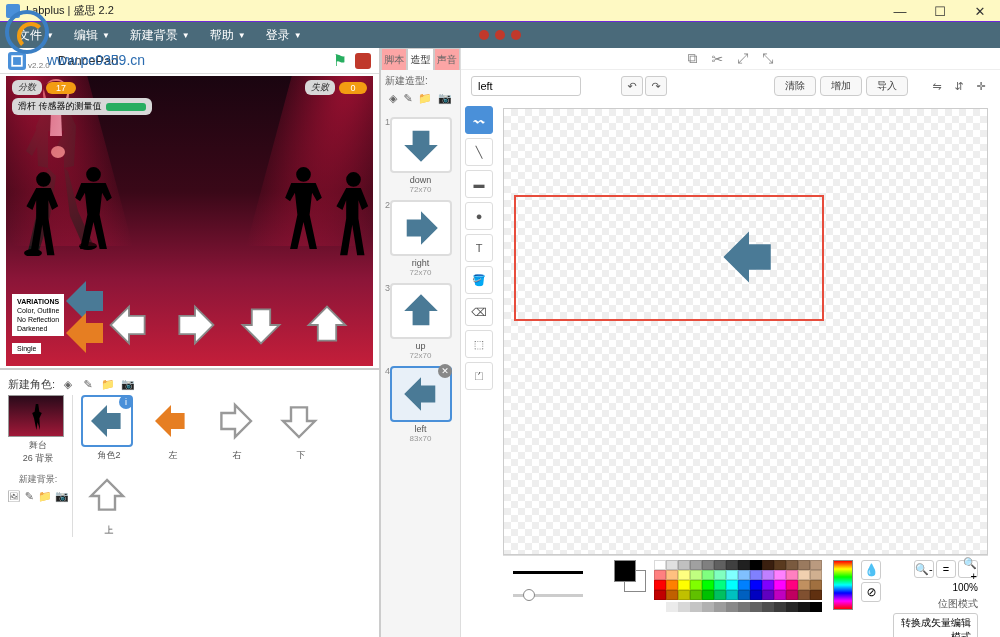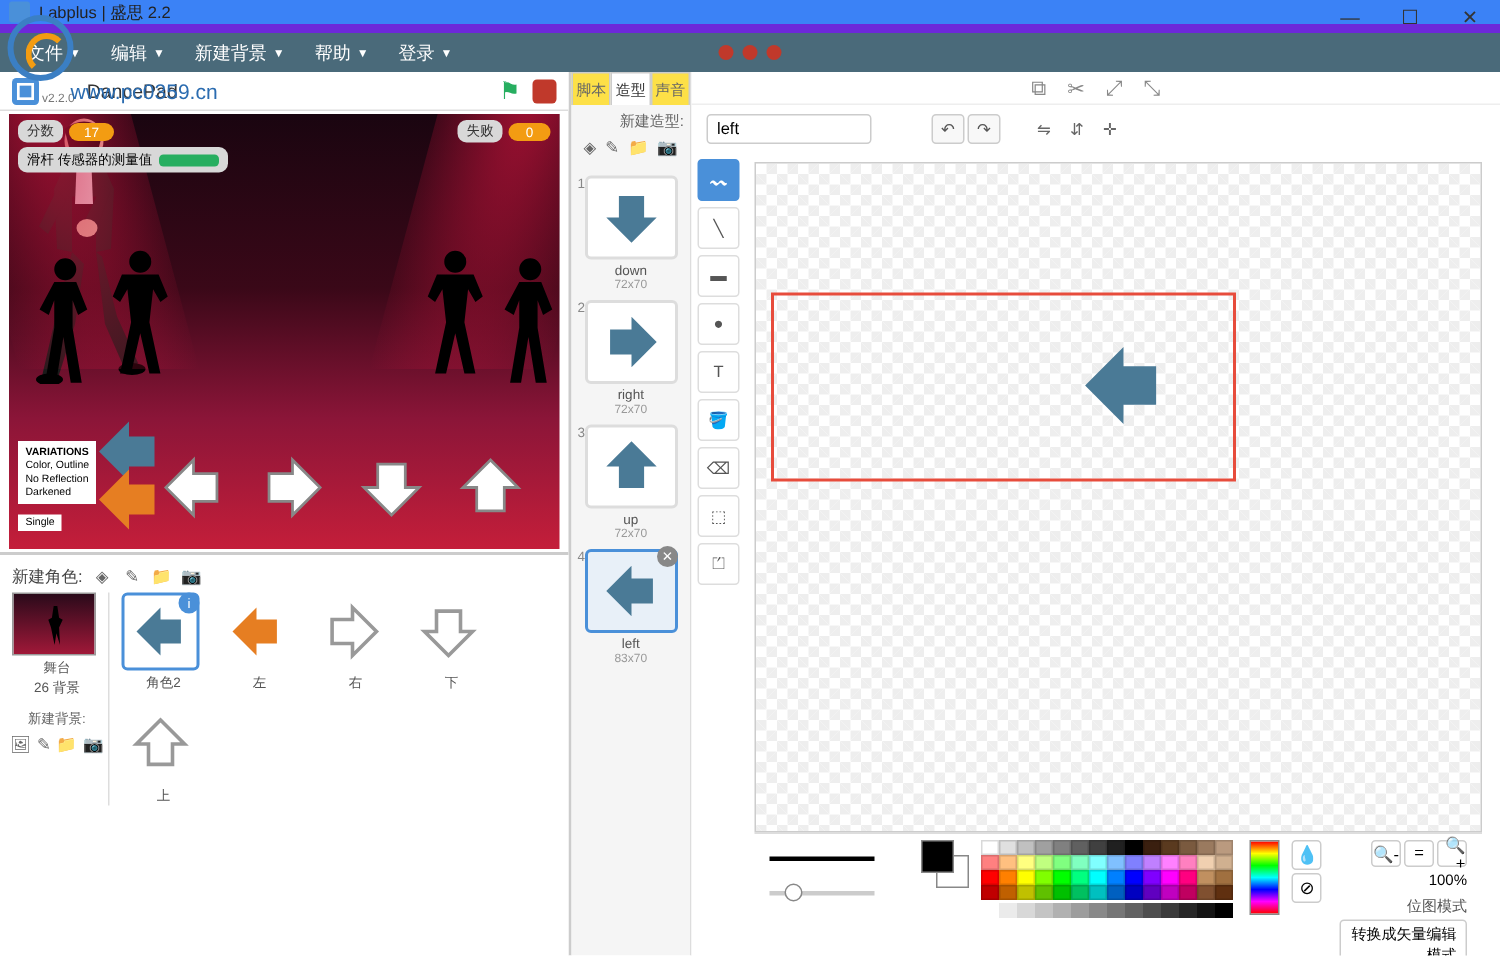--- a/index.html
+++ b/index.html
@@ -1,18 +1,18 @@
 <!DOCTYPE html>
 <html><head>
 <meta charset="utf-8">
 <style>
 * { margin: 0; padding: 0; box-sizing: border-box; font-family: Arial, sans-serif; }
 body { width: 1000px; height: 637px; background: #fff; overflow: hidden; font-size: 11px; }
 
-.titlebar { height: 22px; background: #3b82f6; display: flex; align-items: center; padding: 0 6px; border-bottom: 6px solid #6d28d9; position: relative; }
+.titlebar { height: 22px; background: #fef9c3; display: flex; align-items: center; padding: 0 6px; border-bottom: 1px solid #6d28d9; position: relative; }
 .titlebar .app-icon { width: 14px; height: 14px; background: #4a90d9; border-radius: 2px; margin-right: 6px; }
 .titlebar .title { font-size: 11px; color: #222; }
 .titlebar .win-controls { position: absolute; right: 0; top: 0; display: flex; }
 .titlebar .win-controls span { width: 40px; height: 22px; display: flex; align-items: center; justify-content: center; font-size: 13px; color: #333; }
 
 .watermark { position: absolute; top: 10px; left: 5px; z-index: 100; pointer-events: none; }
 .watermark .wm-logo { display: inline-flex; align-items: center; }
 .watermark .wm-circle { width: 44px; height: 44px; border: 4px solid #3b7fc4; border-radius: 50%; position: relative; }
 .watermark .wm-circle::before { content:''; position:absolute; width: 20px; height: 20px; border: 4px solid #f39c12; border-radius: 50%; left: 8px; top: 8px; border-right-color: transparent; border-bottom-color: transparent; }
 .watermark .wm-text { font-size: 22px; font-weight: bold; color: #2b6cb0; font-style: italic; margin-left: 4px; text-shadow: 1px 1px 2px rgba(0,0,0,.2); }
@@ -37,21 +37,21 @@
 .stage-header .flag { color: #27ae60; font-size: 16px; }
 .stage-header .stop { width: 16px; height: 16px; background: #c0392b; border-radius: 3px; }
 
 .stage { height: 290px; background: linear-gradient(180deg, #1a0510 0%, #3a0818 40%, #8b1538 70%, #c41e3a 100%); position: relative; margin: 2px 6px; overflow: hidden; }
 .stage .spotlight { position: absolute; width: 120px; height: 200px; background: radial-gradient(ellipse at top, rgba(200,20,60,.8), transparent); }
 .stage .spotlight.l { left: -20px; top: -30px; transform: skewX(15deg); }
 .stage .spotlight.r { right: -20px; top: -30px; transform: skewX(-15deg); }
 .stage .score-bar { position: absolute; top: 4px; display: flex; align-items: center; gap: 4px; font-size: 9px; }
 .stage .score-bar.left { left: 6px; }
 .stage .score-bar.right { right: 6px; }
-.stage .score-label { background: #d8d8d8; padding: 1px 6px; border-radius: 6px; color: #333; }
+.stage .score-label { background: #d8d8d8; padding: 1px 6px; border-radius: 6px; color: #333; font-style: italic; }
 .stage .score-val { background: #f39c12; padding: 1px 10px; border-radius: 6px; color: #fff; min-width: 28px; text-align: center; }
 .stage .monitor { position: absolute; top: 22px; left: 6px; background: #d8d8d8; padding: 2px 6px; border-radius: 6px; font-size: 9px; display: flex; align-items: center; gap: 4px; }
 .stage .monitor .bar { width: 40px; height: 8px; background: #27ae60; border-radius: 3px; }
 .stage .silhouette { width: 55px; height: 110px; position: absolute; }
 .stage .silhouette svg { width: 100%; height: 100%; }
 .stage .main-dancer { left: 155px; top: 50px; width: 100px; height: 180px; }
 .stage .arrow-sprite { position: absolute; width: 50px; height: 50px; }
 .stage .variations-box { position: absolute; left: 6px; bottom: 30px; background: #fff; padding: 3px 5px; font-size: 7px; line-height: 1.3; }
 .stage .variations-box .title { font-weight: bold; font-size: 7px; }
 .stage .single-box { position: absolute; left: 6px; bottom: 12px; background: #fff; padding: 2px 5px; font-size: 7px; }
@@ -76,23 +76,23 @@
 .sprite-item { width: 56px; text-align: center; position: relative; }
 .sprite-item .thumb { width: 52px; height: 52px; border: 2px solid transparent; border-radius: 4px; display: flex; align-items: center; justify-content: center; background: #fff; }
 .sprite-item.selected .thumb { border-color: #4a90d9; }
 .sprite-item .info-i { position: absolute; top: 0; right: 4px; width: 14px; height: 14px; background: #4a90d9; color: #fff; border-radius: 50%; font-size: 9px; display: none; align-items: center; justify-content: center; }
 .sprite-item.selected .info-i { display: flex; }
 .sprite-item .cap { font-size: 9px; color: #555; margin-top: 2px; }
 
 
 .mid-col { width: 86px; background: #f5f5f5; border-right: 1px solid #ddd; }
 .mid-tabs { display: flex; height: 22px; font-size: 10px; }
-.mid-tabs .tab { flex: 1; display: flex; align-items: center; justify-content: center; background: #fde047; border: 1px solid #ccc; border-bottom: none; color: #666; }
+.mid-tabs .tab { flex: 1; display: flex; align-items: center; justify-content: center; background: #fca5a5; border: 1px solid #ccc; border-bottom: none; color: #666; }
 .mid-tabs .tab.active { background: #fff; color: #333; }
-.costume-new { padding: 4px; text-align: right; }
+.costume-new { padding: 4px; }
 .costume-new .label { font-size: 10px; color: #666; margin-bottom: 4px; }
 .costume-new .icons { display: flex; gap: 6px; color: #666; justify-content: center; }
 .costume-list { padding: 2px; }
 .costume-item { margin: 6px 4px; text-align: center; position: relative; }
 .costume-item .num { position: absolute; left: -2px; top: 0; font-size: 9px; color: #888; }
 .costume-item .thumb { width: 62px; height: 56px; border: 2px solid #ddd; border-radius: 4px; background: #fff; display: flex; align-items: center; justify-content: center; margin: 0 auto; }
 .costume-item.selected .thumb { border-color: #4a90d9; background: #e8f0f8; }
 .costume-item.selected .del { position: absolute; top: -2px; right: 2px; width: 14px; height: 14px; background: #888; color: #fff; border-radius: 50%; font-size: 9px; display: flex; align-items: center; justify-content: center; }
 .costume-item .name { font-size: 9px; color: #555; margin-top: 2px; }
 .costume-item .dim { font-size: 8px; color: #999; }
@@ -425,20 +425,25 @@
       <span>⧉</span>
       <span>✂</span>
       <span>⤢</span>
       <span>⤡</span>
     </div>
     <div class="editor-header">
       <input value="left" style="">
       <div class="urdo">
         <span>↶</span>
         <span>↷</span>
+      </div>
+      <div class="btns">
+        <span>清除</span>
+        <span>增加</span>
+        <span>导入</span>
       </div>
       <div class="view-icons">
         <span>⇋</span>
         <span>⇵</span>
         <span>✛</span>
       </div>
     </div>
 
     <div class="editor-body">
       <div class="tool-palette">

